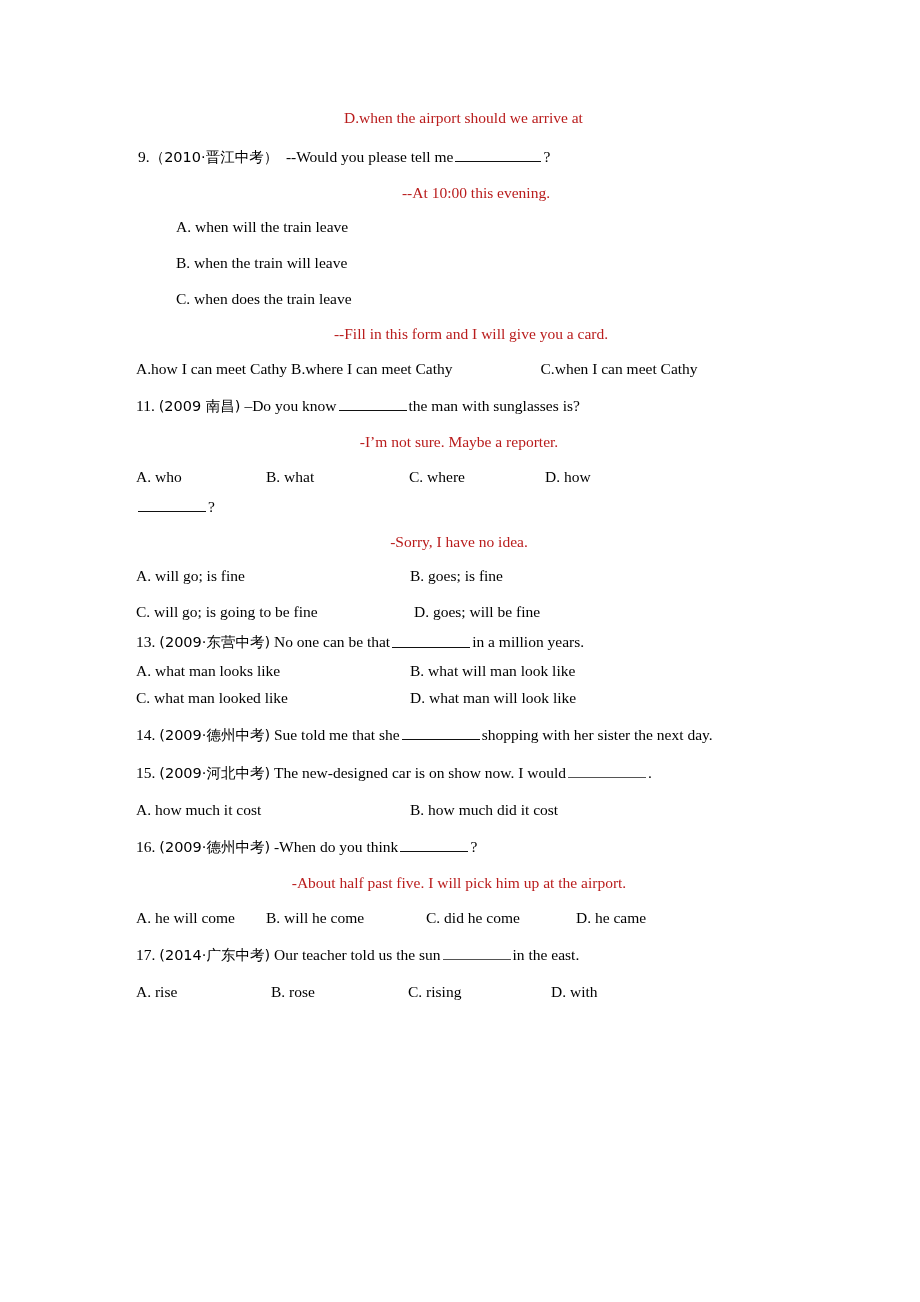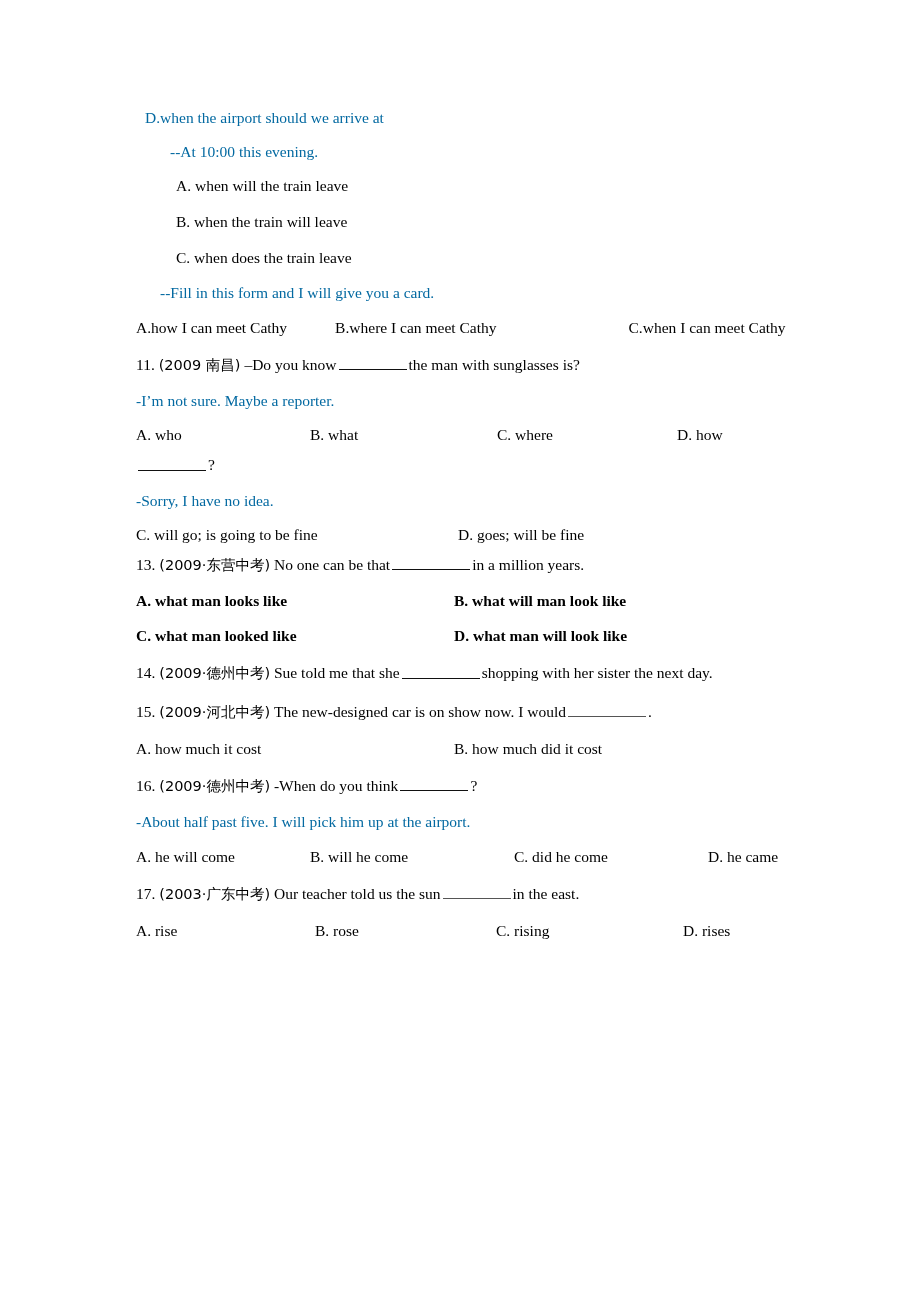--- a/index.html
+++ b/index.html
@@ -19,34 +19,35 @@
     width: 920px;
     height: 1302px;
     box-sizing: border-box;
     padding: 110px 138px 0 138px;
   }
   
   .line {
     font-size: 15.5px;
     line-height: 1.0;
     white-space: nowrap;
-    color: #0369a1;
+    color: #b91c1c;
+    text-align: center;
   }
   .q-line {           
     font-size: 15.5px;
     margin-bottom: 0;
   }
   .opt-line {
     font-size: 15.5px;
   }
   
   .sp-loose   { margin-top: 21px; }
   .sp-med     { margin-top: 18px; }
   .sp-tight   { margin-top: 11px; }
-  .sp-xtight  { margin-top: 17px; font-weight: bold; }
+  .sp-xtight  { margin-top: 9px; }
 
   .indent-1 { padding-left: 7px; }
   .indent-2 { padding-left: 32px; }
   .indent-3 { padding-left: 22px; }
 
   
   .blank {
     display: inline-block;
     border-bottom: 1.4px solid #111;
     vertical-align: baseline;
@@ -62,21 +63,20 @@
     border-bottom: 1.2px solid #555;
   }
 
   
   .cn { font-family: "DejaVu Sans", "Liberation Sans", sans-serif; font-size: 14.5px; }
 
   
   .cols {
     display: flex;
     font-size: 15.5px;
-    gap: 44px;
   }
   .cols > span { white-space: nowrap; }
 
   
   .justified {
     font-size: 15.5px;
     text-align: justify;
     text-align-last: justify;
     width: 644px;
     white-space: normal;
@@ -90,20 +90,23 @@
 </style>
 </head>
 <body>
 
 <div class="page">
 
   <div class="line indent-1">
     <span>D.when the airport should we arrive at</span>
   </div>
 
+  <div class="q-line sp-loose">
+    <span>9.</span><span class="cn">（2010·晋江中考）</span>&nbsp;&nbsp;<span>--Would you please tell me</span><span class="blank w-xl"></span><span>?</span>
+  </div>
   <div class="line sp-med indent-2">
     <span>--At 10:00 this evening.</span>
   </div>
   <div class="opt-line sp-med" style="padding-left:38px">
     <span>A. when will the train leave</span>
   </div>
   <div class="opt-line sp-med" style="padding-left:38px">
     <span>B. when the train will leave</span>
   </div>
   <div class="opt-line sp-med" style="padding-left:38px">
@@ -132,20 +135,24 @@
     <span>D. how</span>
   </div>
 
   <div class="justified-second sp-tight" style="margin-left:-2px">
     <span class="blank w-md"></span><span>?</span>
   </div>
   <div class="line sp-med" style="margin-left:-2px">
     <span>-Sorry, I have no idea.</span>
   </div>
   <div class="cols sp-med" style="margin-left:-2px">
+    <span style="width:274px">A. will go; is fine</span>
+    <span>B. goes; is fine</span>
+  </div>
+  <div class="cols sp-med" style="margin-left:-2px">
     <span style="width:278px">C. will go; is going to be fine</span>
     <span>D. goes; will be fine</span>
   </div>
 
   <div class="q-line sp-tight" style="margin-left:-2px">
     <span>13.</span>&nbsp;<span class="cn">(2009·东营中考)</span>&nbsp;<span>No one can be that</span><span class="blank w-lg"></span><span>in a million years.</span>
   </div>
   <div class="cols sp-xtight" style="margin-left:-2px">
     <span style="width:274px">A. what man looks like</span>
     <span>B. what will man look like</span>
@@ -174,22 +181,22 @@
     <span>-About half past five. I will pick him up at the airport.</span>
   </div>
   <div class="cols sp-med" style="margin-left:-2px">
     <span style="width:130px">A. he will come</span>
     <span style="width:160px">B. will he come</span>
     <span style="width:150px">C. did he come</span>
     <span>D. he came</span>
   </div>
 
   <div class="q-line sp-med" style="margin-left:-2px">
-    <span>17.</span>&nbsp;<span class="cn">(2003·广东中考)</span>&nbsp;<span>Our teacher told us the sun</span><span class="blank w-md faint"></span><span>in the east.</span>
+    <span>17.</span>&nbsp;<span class="cn">(2014·广东中考)</span>&nbsp;<span>Our teacher told us the sun</span><span class="blank w-md faint"></span><span>in the east.</span>
   </div>
   <div class="cols sp-med" style="margin-left:-2px">
     <span style="width:135px">A. rise</span>
     <span style="width:137px">B. rose</span>
     <span style="width:143px">C. rising</span>
-    <span>D. rises</span>
+    <span>D. with</span>
   </div>
 
 </div>
 
 </body></html>

